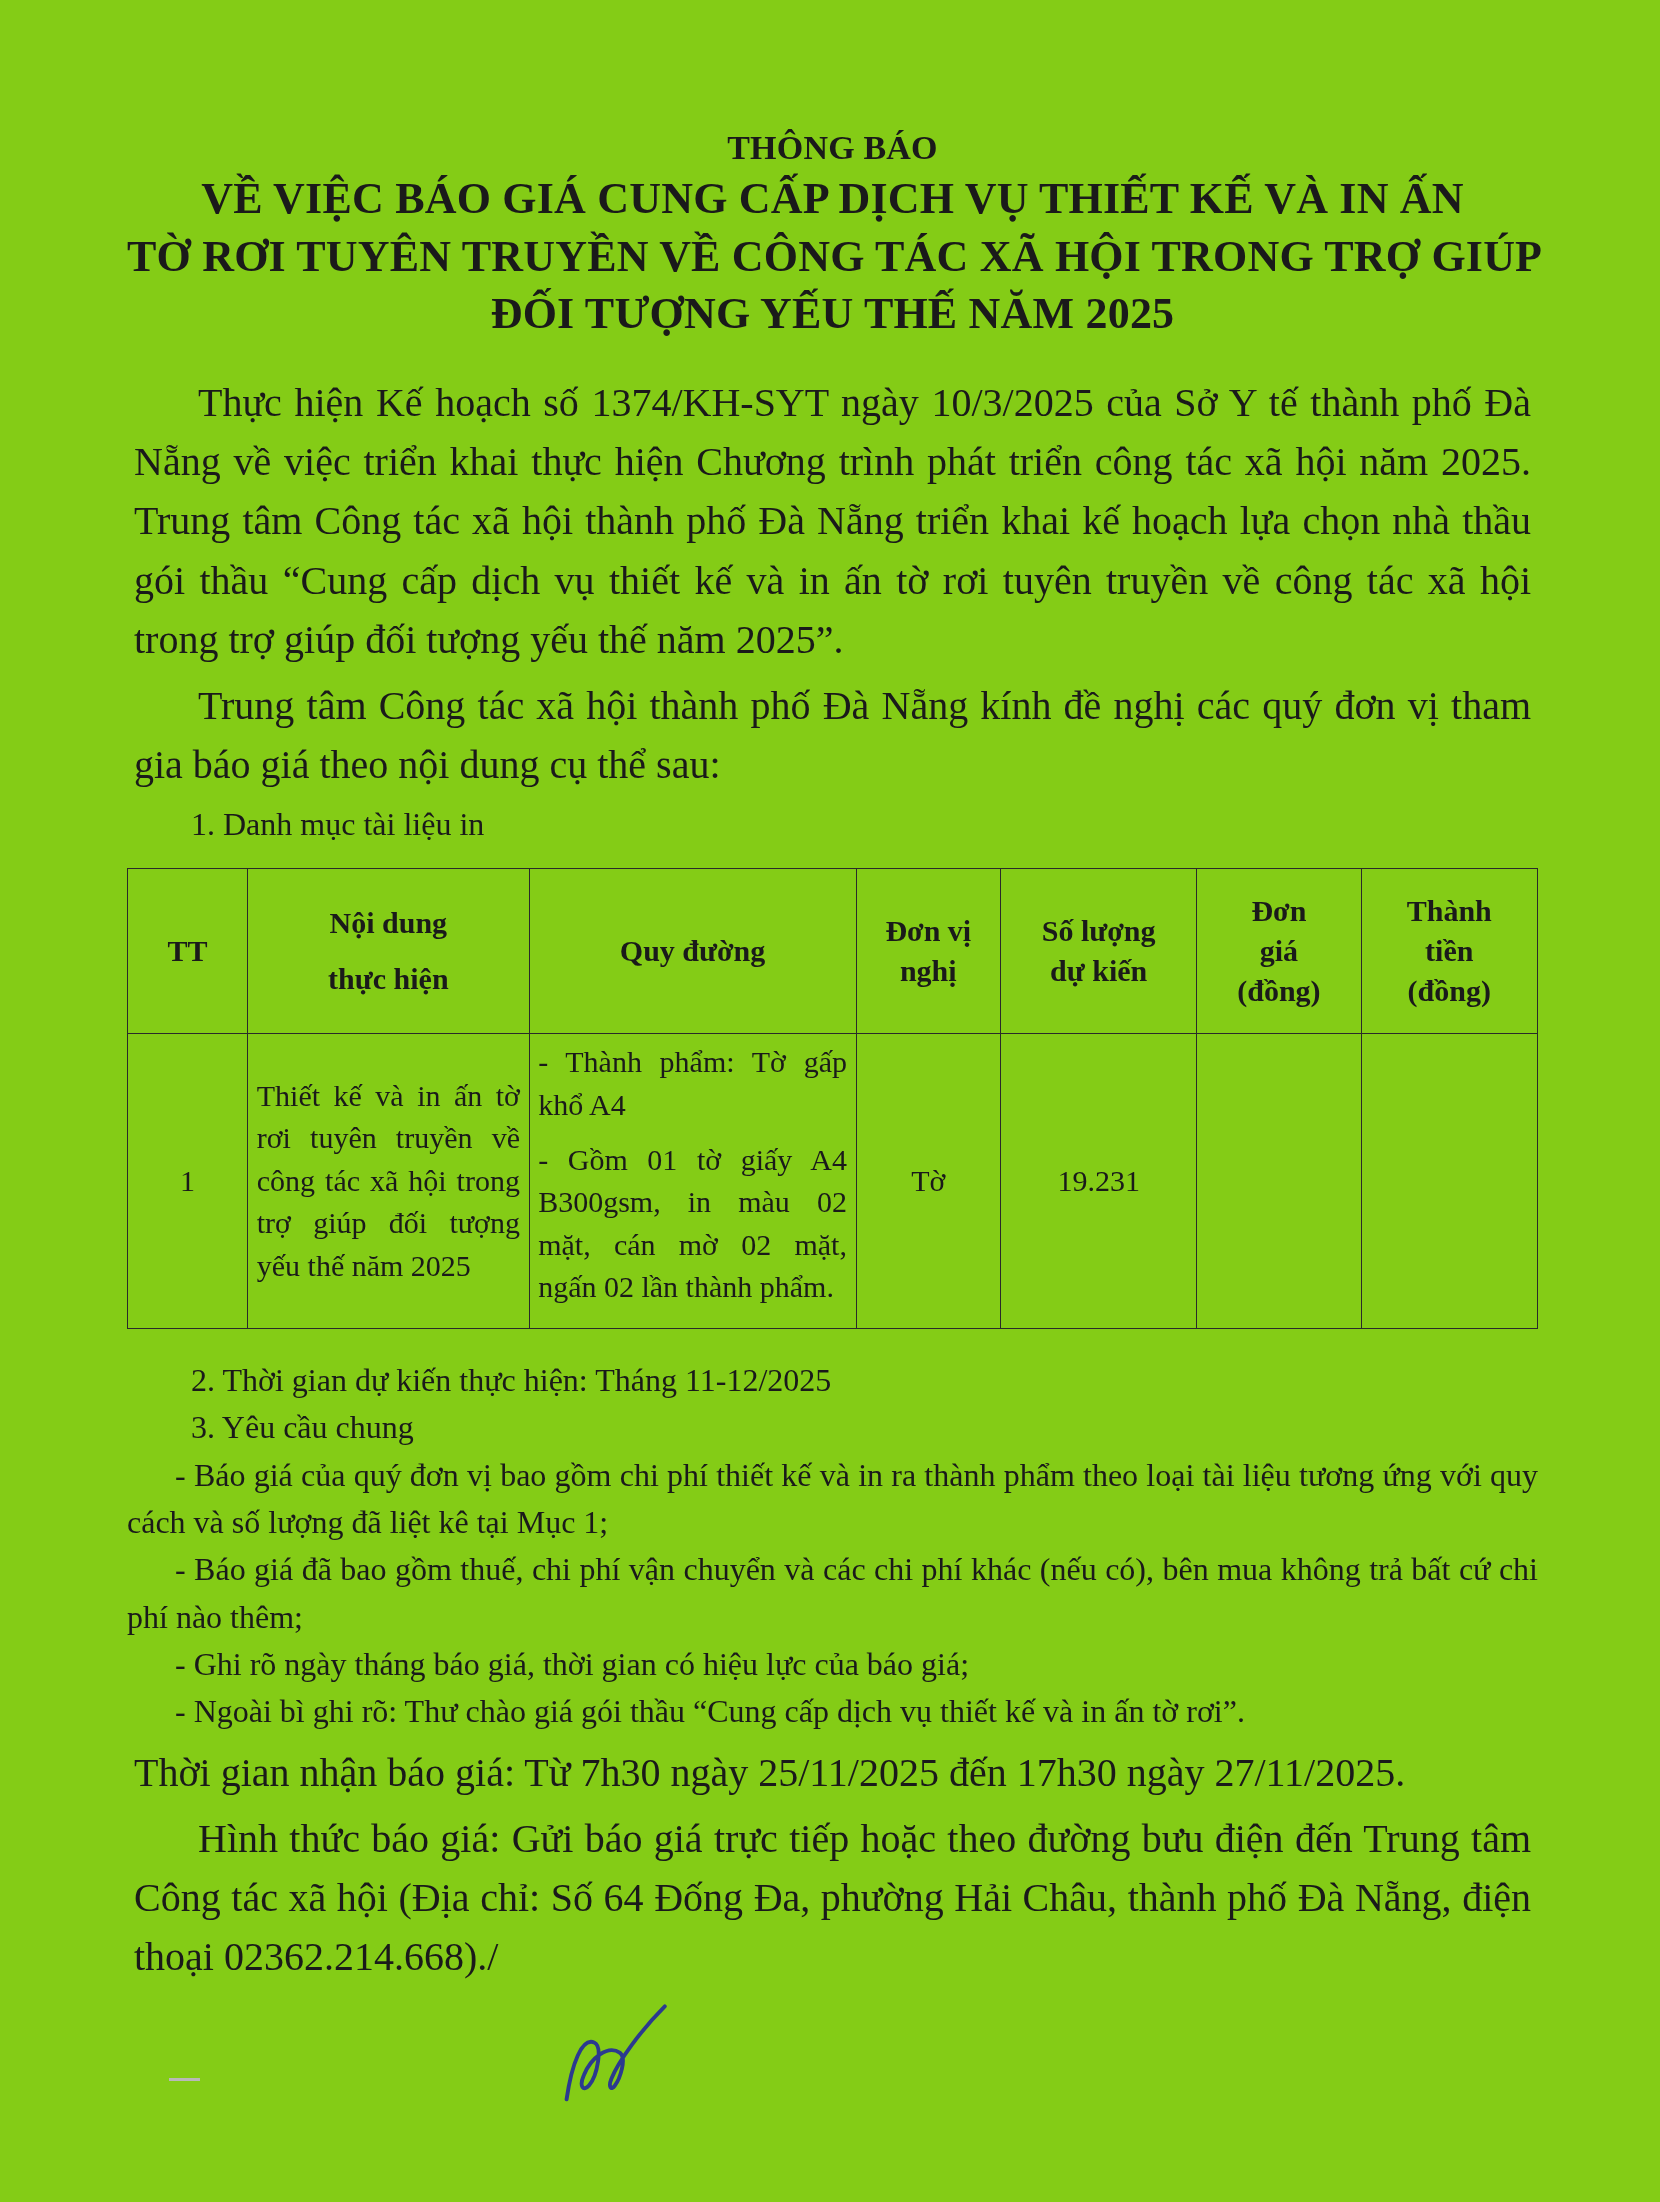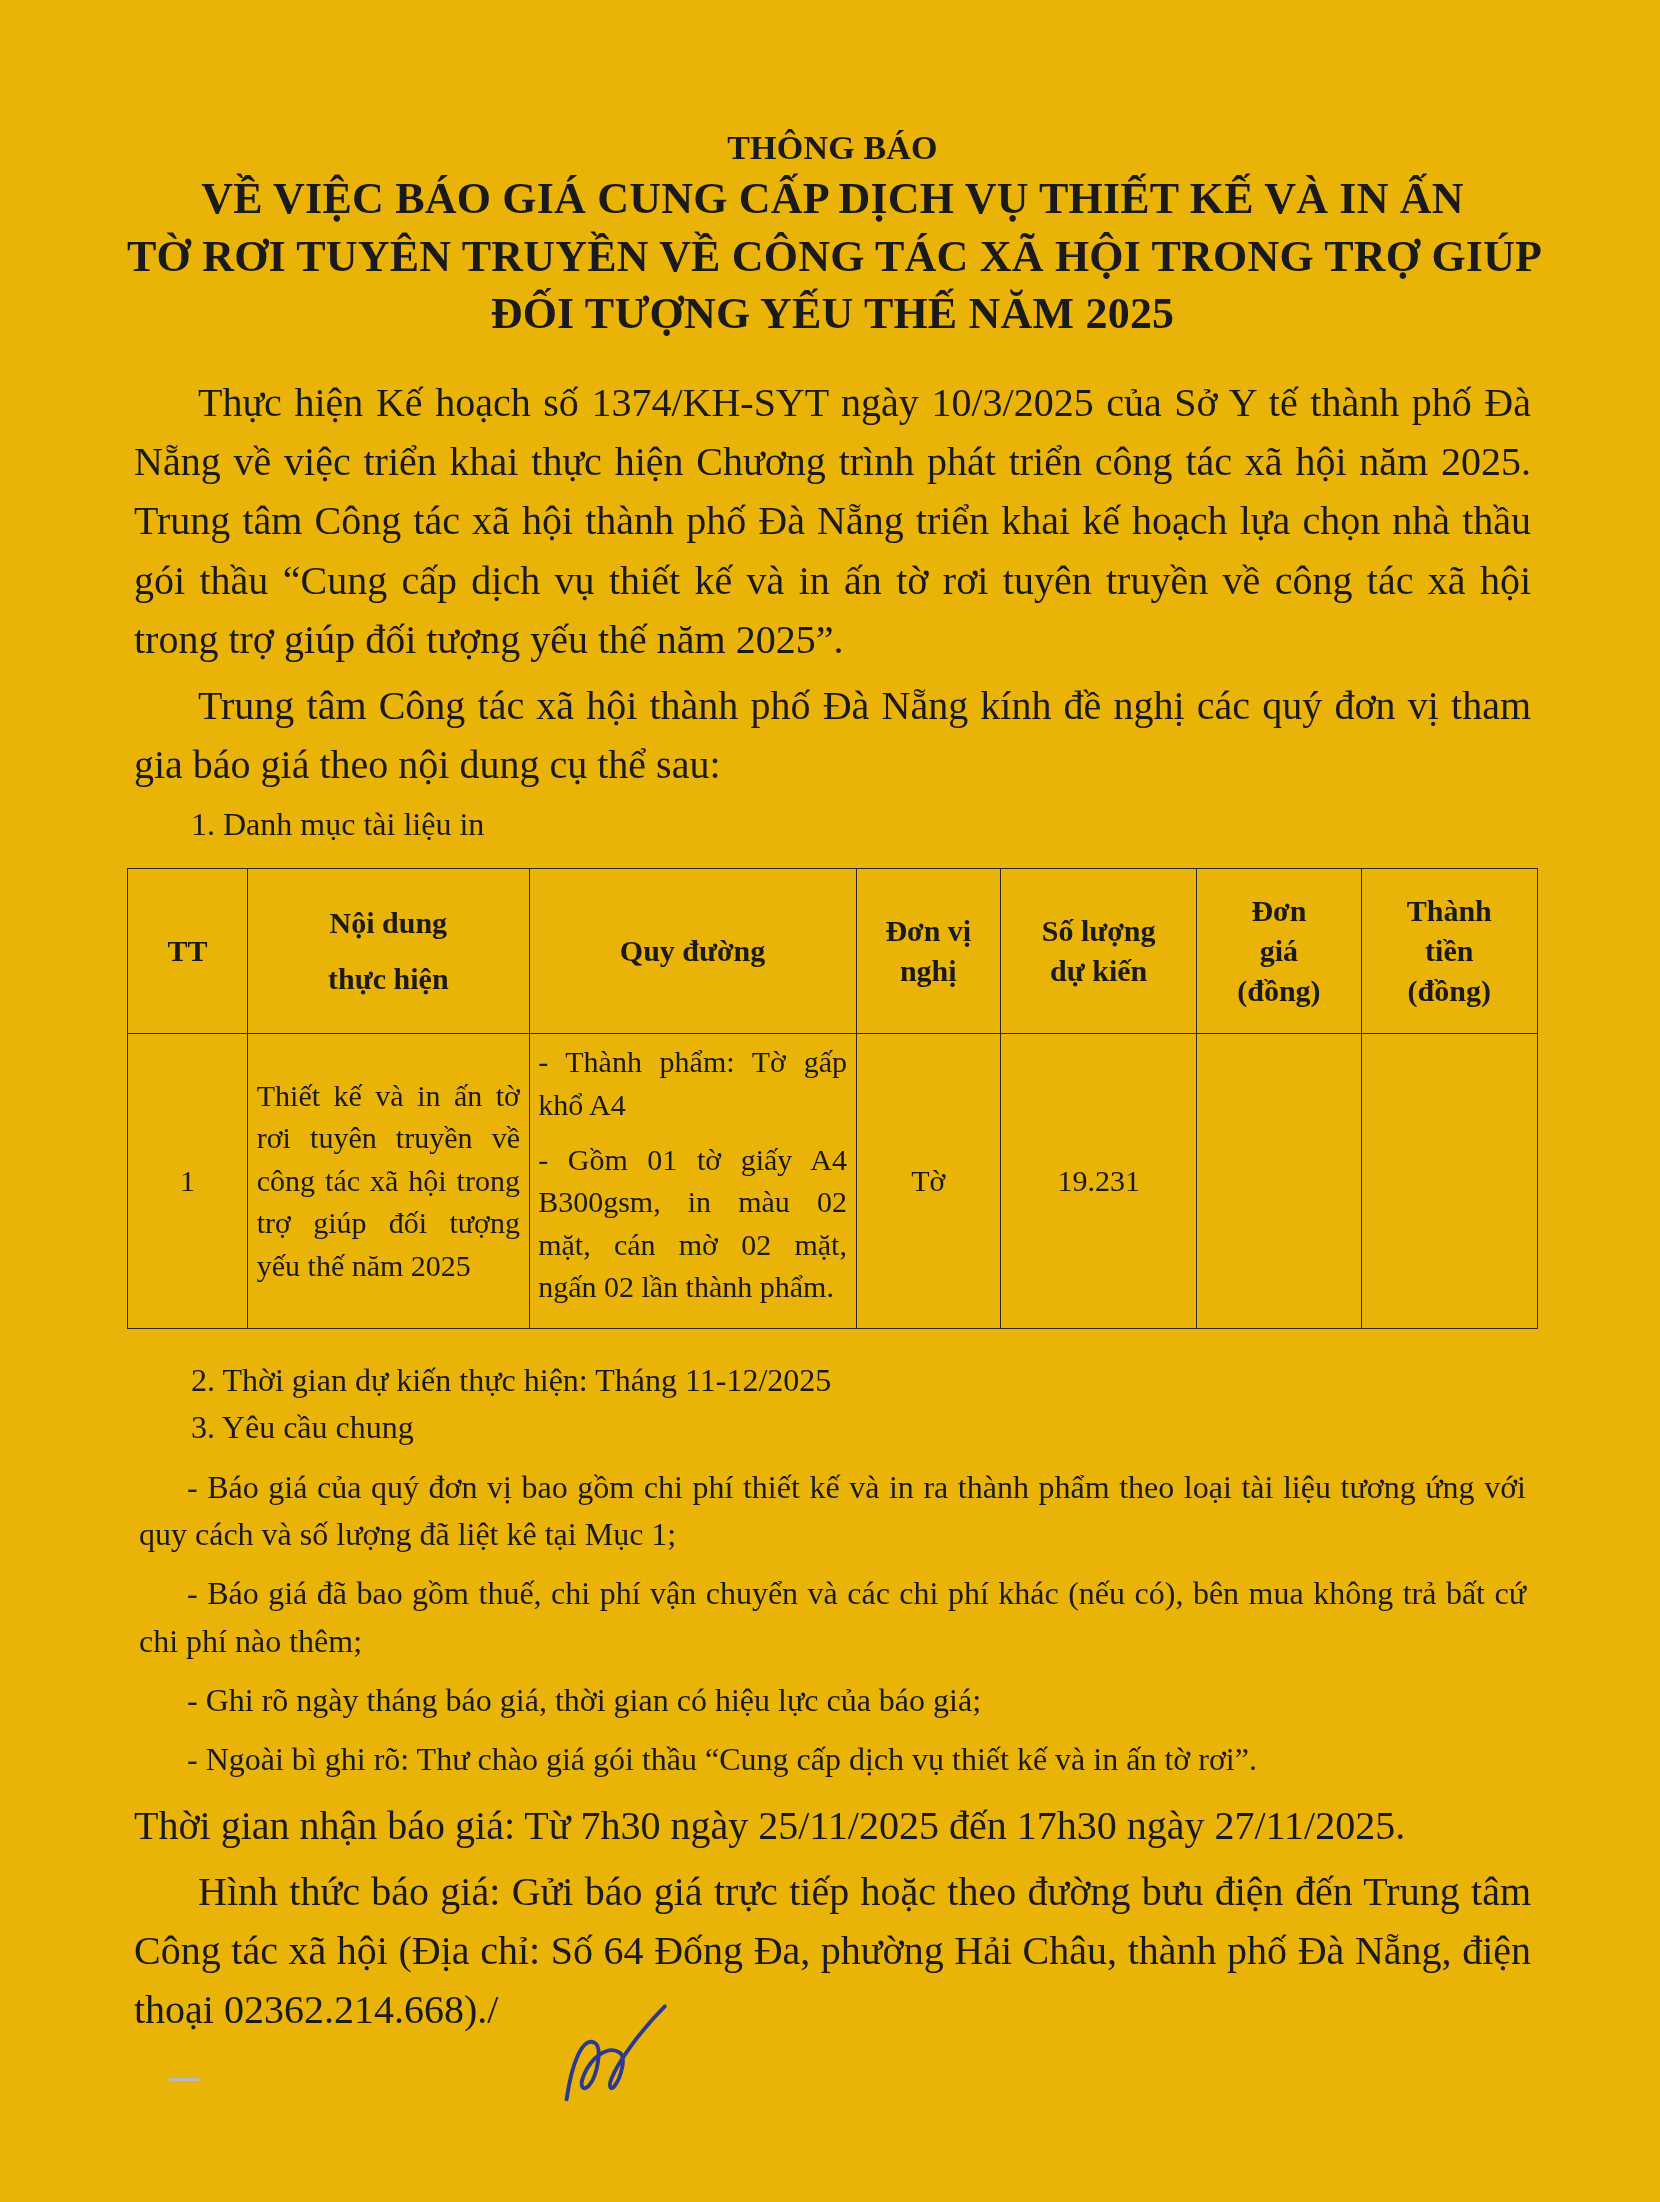--- a/index.html
+++ b/index.html
@@ -11,21 +11,21 @@
     width: 1661px;
     height: 2203px;
     position: relative;
     font-family: "Liberation Serif", "DejaVu Serif", serif;
     color: #1a1a1a;
     overflow: hidden;
   }
   .page {
     position: absolute;
     inset: 0;
-    background: #eab308;
+    background: #84cc16;
   }
   .content {
     position: absolute;
     left: 127px;
     top: 129px;
     width: 1411px;
   }
 
   
   .title-block {
@@ -99,21 +99,21 @@
   .col-soluong { width: 129px; }
   .col-dongia  { width: 108px; }
   .col-thanhtien{ width: 116px; }
 
   
   .bullet {
     font-size: 32px;
     line-height: 1.48;
     text-align: justify;
     text-justify: inter-word;
-    margin: 12px;
+    margin: 0;
     text-indent: 48px;
   }
 
   
   .signature {
     position: absolute;
     left: 551px;
     top: 1996px;
     width: 138px;
     height: 112px;

